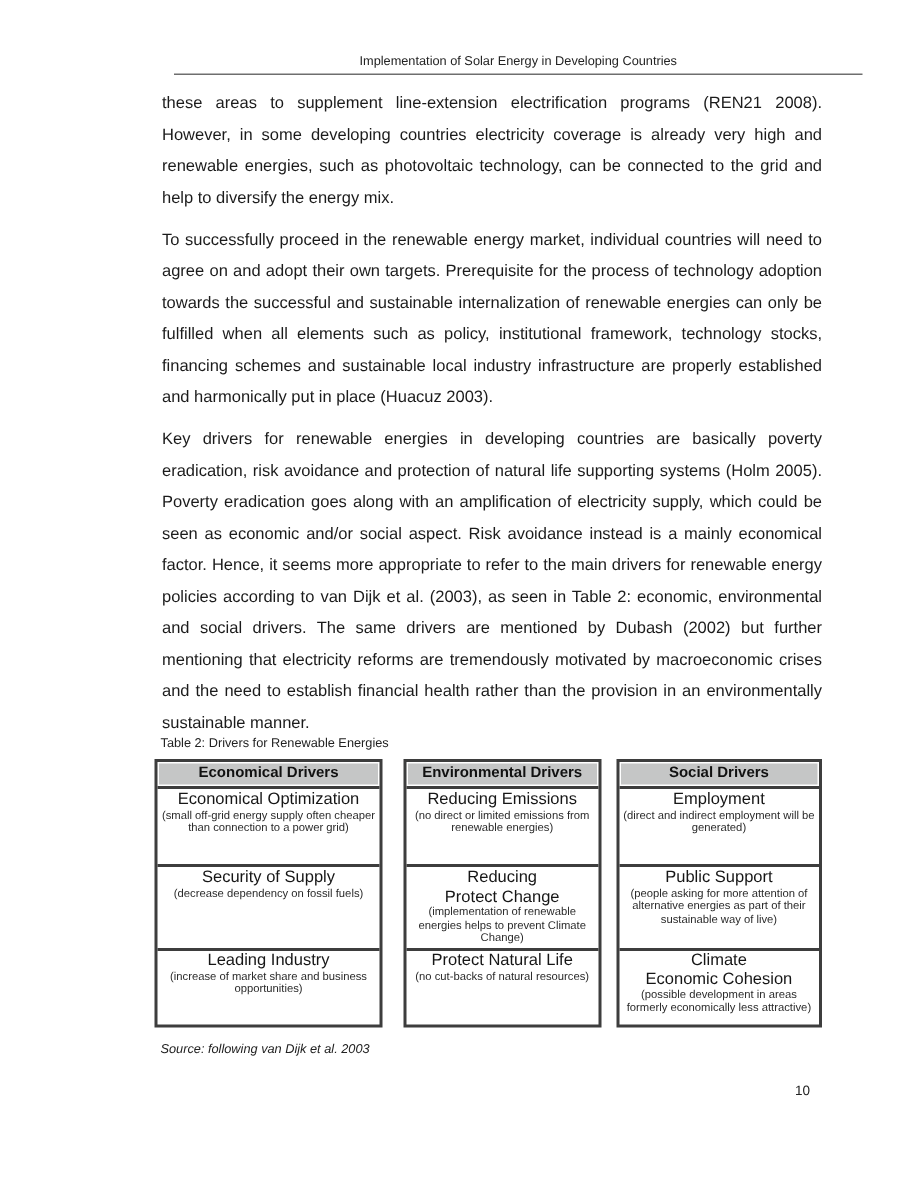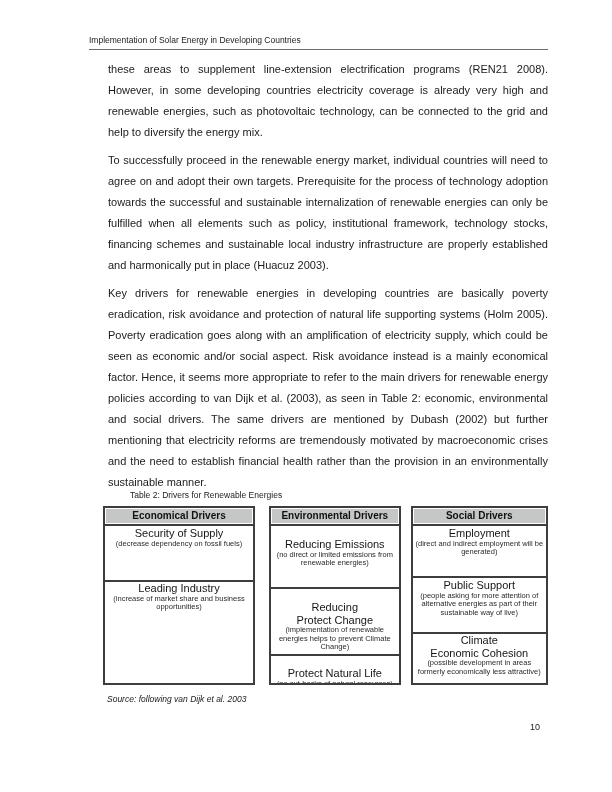--- a/index.html
+++ b/index.html
@@ -12,23 +12,23 @@
     width: 612px;
     height: 792px;
     background: #ffffff;
     font-family: "Liberation Sans", sans-serif;
     color: #1b1b1b;
     overflow: hidden;
   }
   .running-header {
     position: absolute;
     top: 35px;
-    left: 89px;
+    left: 116px;
     width: 459px;
-    text-align: left;
+    text-align: center;
     font-size: 8.5px;
     line-height: 11px;
     color: #222222;
     padding-bottom: 3px;
     border-bottom: 1px solid #6e6e6e;
   }
   .body-text {
     position: absolute;
     top: 59px;
     left: 108px;
@@ -40,41 +40,40 @@
     line-height: 21px;
     text-align: justify;
   }
   .table-caption {
     position: absolute;
     top: 490px;
     left: 107px;
     font-size: 8.5px;
     line-height: 10px;
     color: #222222;
-    margin-left: 23px;
   }
   .drivers-table {
     position: absolute;
     top: 506px;
     left: 103px;
     width: 445px;
     height: 179px;
     display: flex;
     align-items: stretch;
   }
   .driver-box {
     box-sizing: border-box;
     height: 179px;
     border: 2px solid #3d3d3d;
     background: #ffffff;
     display: flex;
     flex-direction: column;
   }
   .col-1 { width: 156px; }
-  .col-2 { width: 135px; margin-left: 14px; gap: 11px; }
+  .col-2 { width: 135px; margin-left: 14px; }
   .col-3 { width: 141px; margin-left: 10px; }
   .box-header-wrap {
     border-bottom: 2px solid #3d3d3d;
   }
   .box-header {
     margin: 1px 1px 1px 1px;
     background: #c5c6c6;
     text-align: center;
     font-weight: bold;
     font-size: 10px;
@@ -136,20 +135,24 @@
   </main>
 
   <div class="table-caption">Table 2: Drivers for Renewable Energies</div>
 
   <div class="drivers-table">
 
     <section class="driver-box col-1">
       <div class="box-header-wrap">
         <div class="box-header">Economical Drivers</div>
       </div>
+      <div class="cell row-1">
+        <div class="cell-title">Economical Optimization</div>
+        <div class="cell-desc">(small off-grid energy supply often cheaper than connection to a power grid)</div>
+      </div>
       <div class="cell row-2">
         <div class="cell-title">Security of Supply</div>
         <div class="cell-desc">(decrease dependency on fossil fuels)</div>
       </div>
       <div class="cell row-3">
         <div class="cell-title">Leading Industry</div>
         <div class="cell-desc">(increase of market share and business opportunities)</div>
       </div>
     </section>
 

